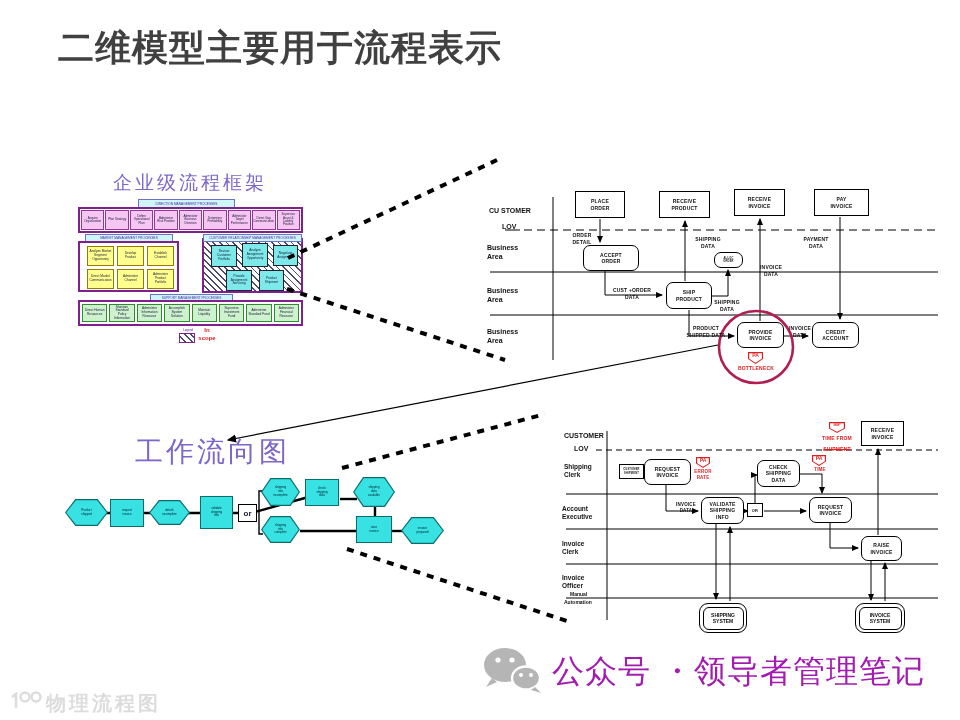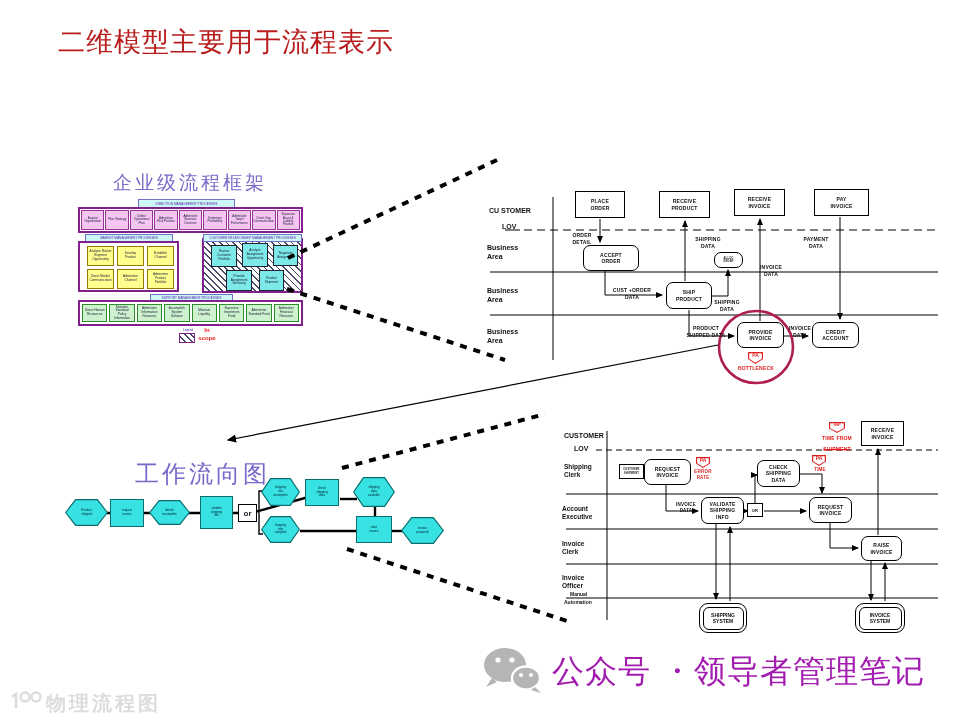--- a/index.html
+++ b/index.html
@@ -1,21 +1,21 @@
 <!DOCTYPE html>
 <html><head>
 <meta charset="utf-8">
 <style>
 *{box-sizing:border-box;margin:0;padding:0}
 body{margin:0;background:#888}
 .slide{position:relative;width:960px;height:720px;background:#fff;overflow:hidden;font-family:"Liberation Sans",sans-serif}
 .abs{position:absolute}
 svg.layer{position:absolute;left:0;top:0;pointer-events:none}
 .z1{z-index:1}.z2{z-index:2}.z3{z-index:3}
-.ttl{font-weight:normal;font-size:27px;color:#b91c1c;letter-spacing:1px}
+.ttl{font-weight:bold;font-size:36px;color:#404040;letter-spacing:1px}
 .ptitle{color:#7b68c9;font-family:"Liberation Serif",serif;letter-spacing:3px;white-space:nowrap}
 .fwcell{display:flex;align-items:center;justify-content:center;text-align:center;line-height:1.15;color:#1a1a3a;overflow:hidden;padding:1px}
 .hdrbar{background:#cdf6f6;border:1px solid #7070c8;color:#5522aa;font-size:3.2px;display:flex;align-items:center;justify-content:center;overflow:hidden;white-space:nowrap}
 .pout{border:2px solid #80208c;background:#fff;display:flex;gap:1px;padding:1px}
 .pcell{flex:1;background:#f6c6f2;border:1px solid #993399;font-size:3px}
 .sect{border:2px solid #80208c;background:#fff}
 .ycell{background:#ffff8e;border:1px solid #997700;font-size:3.2px}
 .ccell{background:#7de9e9;border:1px solid #223;font-size:3.2px}
 .gout{border:2px solid #80208c;background:#fff;display:flex;gap:2px;padding:2px}
 .gcell{flex:1;background:#cdf2cd;border:1px solid #2e8b2e;font-size:3.2px}
@@ -213,21 +213,21 @@
   <div class="abs flbl z2" style="left:680px;top:325px;width:52px">PRODUCT
 SHIPPED  DATA</div>
   <div class="abs flbl z2" style="left:786px;top:325px;width:28px">INVOICE
 DATA</div>
 
   <div class="patag z2" style="left:748px;top:352px;width:15px;height:12px">
       <span class="pin">PA</span>
     </div>
   <div class="abs flbl red z2" style="left:730px;top:365px;width:52px">BOTTLENECK</div>
 
-  <div class="abs ptitle z2" style="left:135px;top:458px;font-size:24px">工作流向图</div>
+  <div class="abs ptitle z2" style="left:135px;top:433px;font-size:28px">工作流向图</div>
   <div class="hex z2" style="left:65px;top:499px;width:43px;height:27px">
       <span class="in">Product
 shipped</span>
     </div>
   <div class="abs crect z2" style="left:110px;top:499px;width:34px;height:28px">request
 invoice</div>
   <div class="hex z2" style="left:149px;top:500px;width:41px;height:25px">
       <span class="in">details
 incomplete</span>
     </div>

